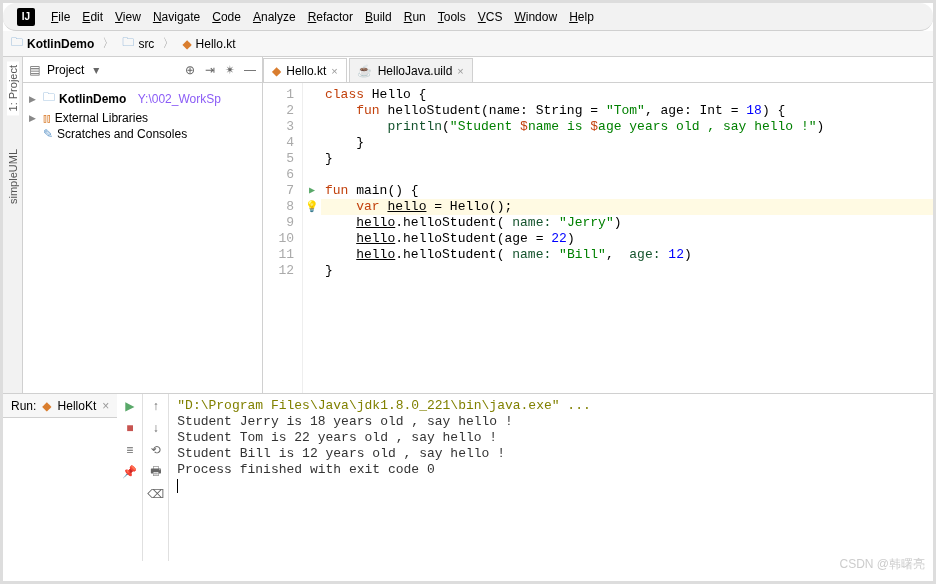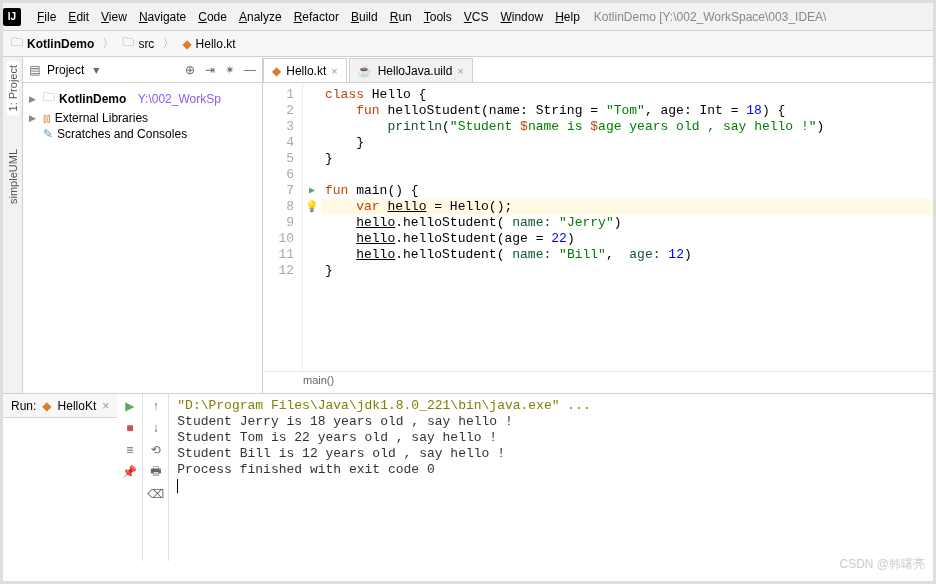--- a/index.html
+++ b/index.html
@@ -1,17 +1,17 @@
 <!DOCTYPE html>
 <html><head>
 <meta charset="utf-8">
 <style>
 * { box-sizing: border-box; margin: 0; padding: 0; }
 body { font-family: "Segoe UI", Arial, sans-serif; font-size: 12px; background: #fff; color: #000; width: 936px; height: 584px; overflow: hidden; border: 3px solid #ddd; position: relative; }
-.menubar { display: flex; align-items: center; height: 28px; padding: 0 0; border-bottom: 1px solid #d0d0d0; background: #f2f2f2; }
+.menubar { display: flex; align-items: center; height: 28px; padding: 0 14px; border-bottom: 1px solid #d0d0d0; background: #f2f2f2; border-radius: 13px; }
 .menubar .logo { width: 18px; height: 18px; background: #000; color: #fff; display: flex; align-items: center; justify-content: center; font-size: 10px; font-weight: bold; margin-right: 10px; border-radius: 2px; }
 .menubar .menu-item { padding: 0 6px; cursor: pointer; }
 .menubar .menu-item u { text-decoration: underline; }
 .menubar .title-path { color: #888; margin-left: 8px; white-space: nowrap; overflow: hidden; }
 .navbar { display: flex; align-items: center; height: 26px; padding: 0 8px; border-bottom: 1px solid #d0d0d0; background: #f7f7f7; gap: 4px; }
 .navbar .crumb { display: flex; align-items: center; gap: 4px; }
 .navbar .sep { color: #999; padding: 0 4px; }
 .folder-icon { color: #5a93c7; }
 .kt-icon { color: #d97d2e; }
 .java-icon { color: #5c9a5c; }
@@ -72,21 +72,20 @@
       <span class="menu-item"><u>C</u>ode</span>
       <span class="menu-item"><u>A</u>nalyze</span>
       <span class="menu-item"><u>R</u>efactor</span>
       <span class="menu-item"><u>B</u>uild</span>
       <span class="menu-item"><u>R</u>un</span>
       <span class="menu-item"><u>T</u>ools</span>
       <span class="menu-item"><u>V</u>CS</span>
       <span class="menu-item"><u>W</u>indow</span>
       <span class="menu-item"><u>H</u>elp</span>
     </div>
-  <div class="title-path">KotlinDemo [Y:\002_WorkSpace\003_IDEA\</div>
 </div>
 
 <div class="navbar">
   <span class="crumb">
       <span class="folder-icon">🗀</span> 
       <b>KotlinDemo</b>
     </span>
   <span class="sep">〉</span>
   <span class="crumb">
       <span class="folder-icon">🗀</span> 
@@ -175,21 +174,20 @@
           <div>
             <span class="bulb-mark">💡</span>
           </div>
           <div></div>
           <div></div>
           <div></div>
           <div></div>
         </div>
       <div class="code" id="code-lines"><div class="code-line"><span class="kw">class</span> Hello {</div><div class="code-line">    <span class="kw">fun</span> helloStudent(name: String = <span class="str">"Tom"</span>, age: Int = <span class="num">18</span>) {</div><div class="code-line">        <span class="hint">println</span>(<span class="str">"Student </span><span class="kw">$</span><span class="str">name is </span><span class="kw">$</span><span class="str">age years old , say hello !"</span>)</div><div class="code-line">    }</div><div class="code-line">}</div><div class="code-line"></div><div class="code-line"><span class="kw">fun</span> main() {</div><div class="code-line hl">    <span class="kw">var</span> <span class="uvar">hello</span> = Hello();</div><div class="code-line">    <span class="uvar">hello</span>.helloStudent( <span class="hint">name:</span> <span class="str">"Jerry"</span>)</div><div class="code-line">    <span class="uvar">hello</span>.helloStudent(age = <span class="num">22</span>)</div><div class="code-line">    <span class="uvar">hello</span>.helloStudent( <span class="hint">name:</span> <span class="str">"Bill"</span>,  <span class="hint">age:</span> <span class="num">12</span>)</div><div class="code-line">}</div></div>
     </div>
-    <div class="breadcrumb-bar">main()</div>
   </div>
 </div>
 
 <div class="run-panel">
   <div class="run-header">
     <span>Run:</span>
     <span class="kt-icon">◆</span>
     <span>HelloKt</span>
     <span style="color:#999;cursor:pointer">×</span>
   </div>

